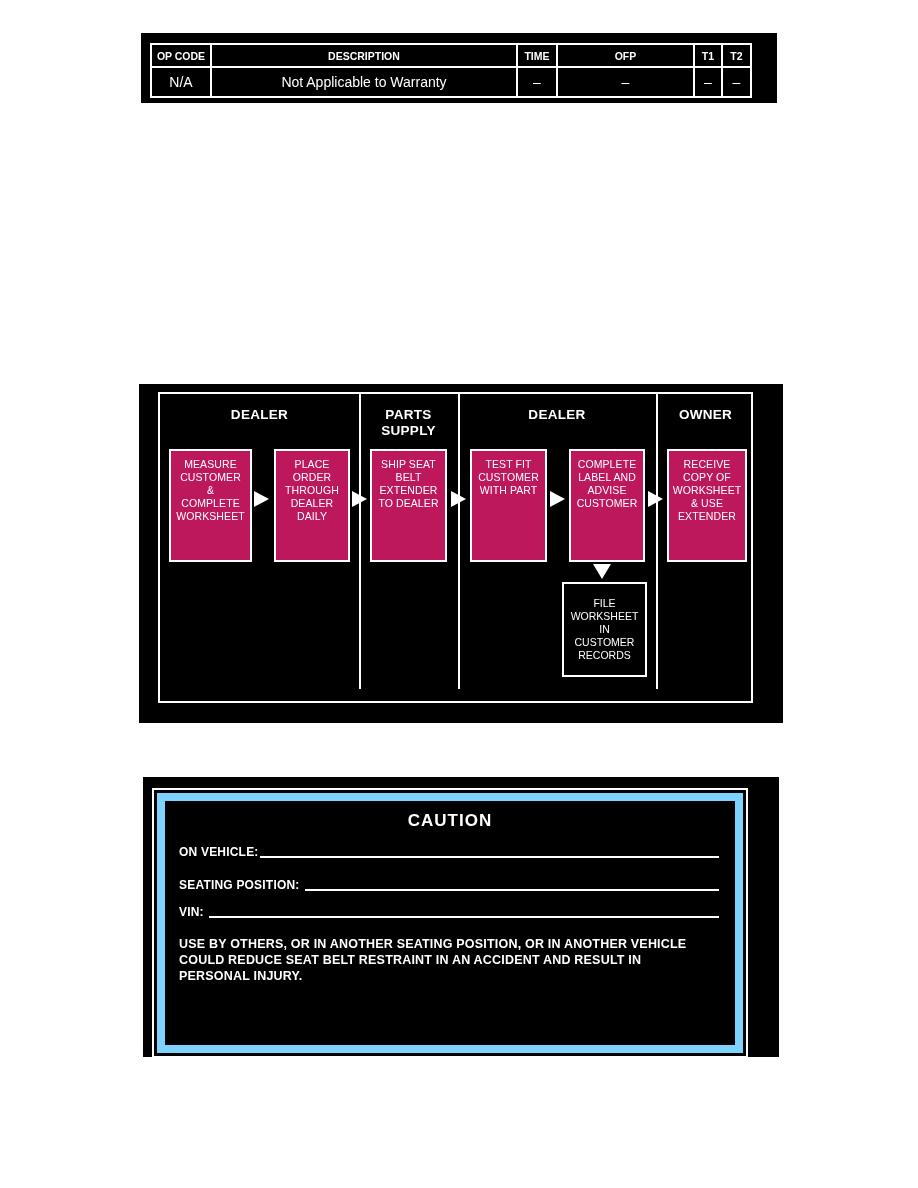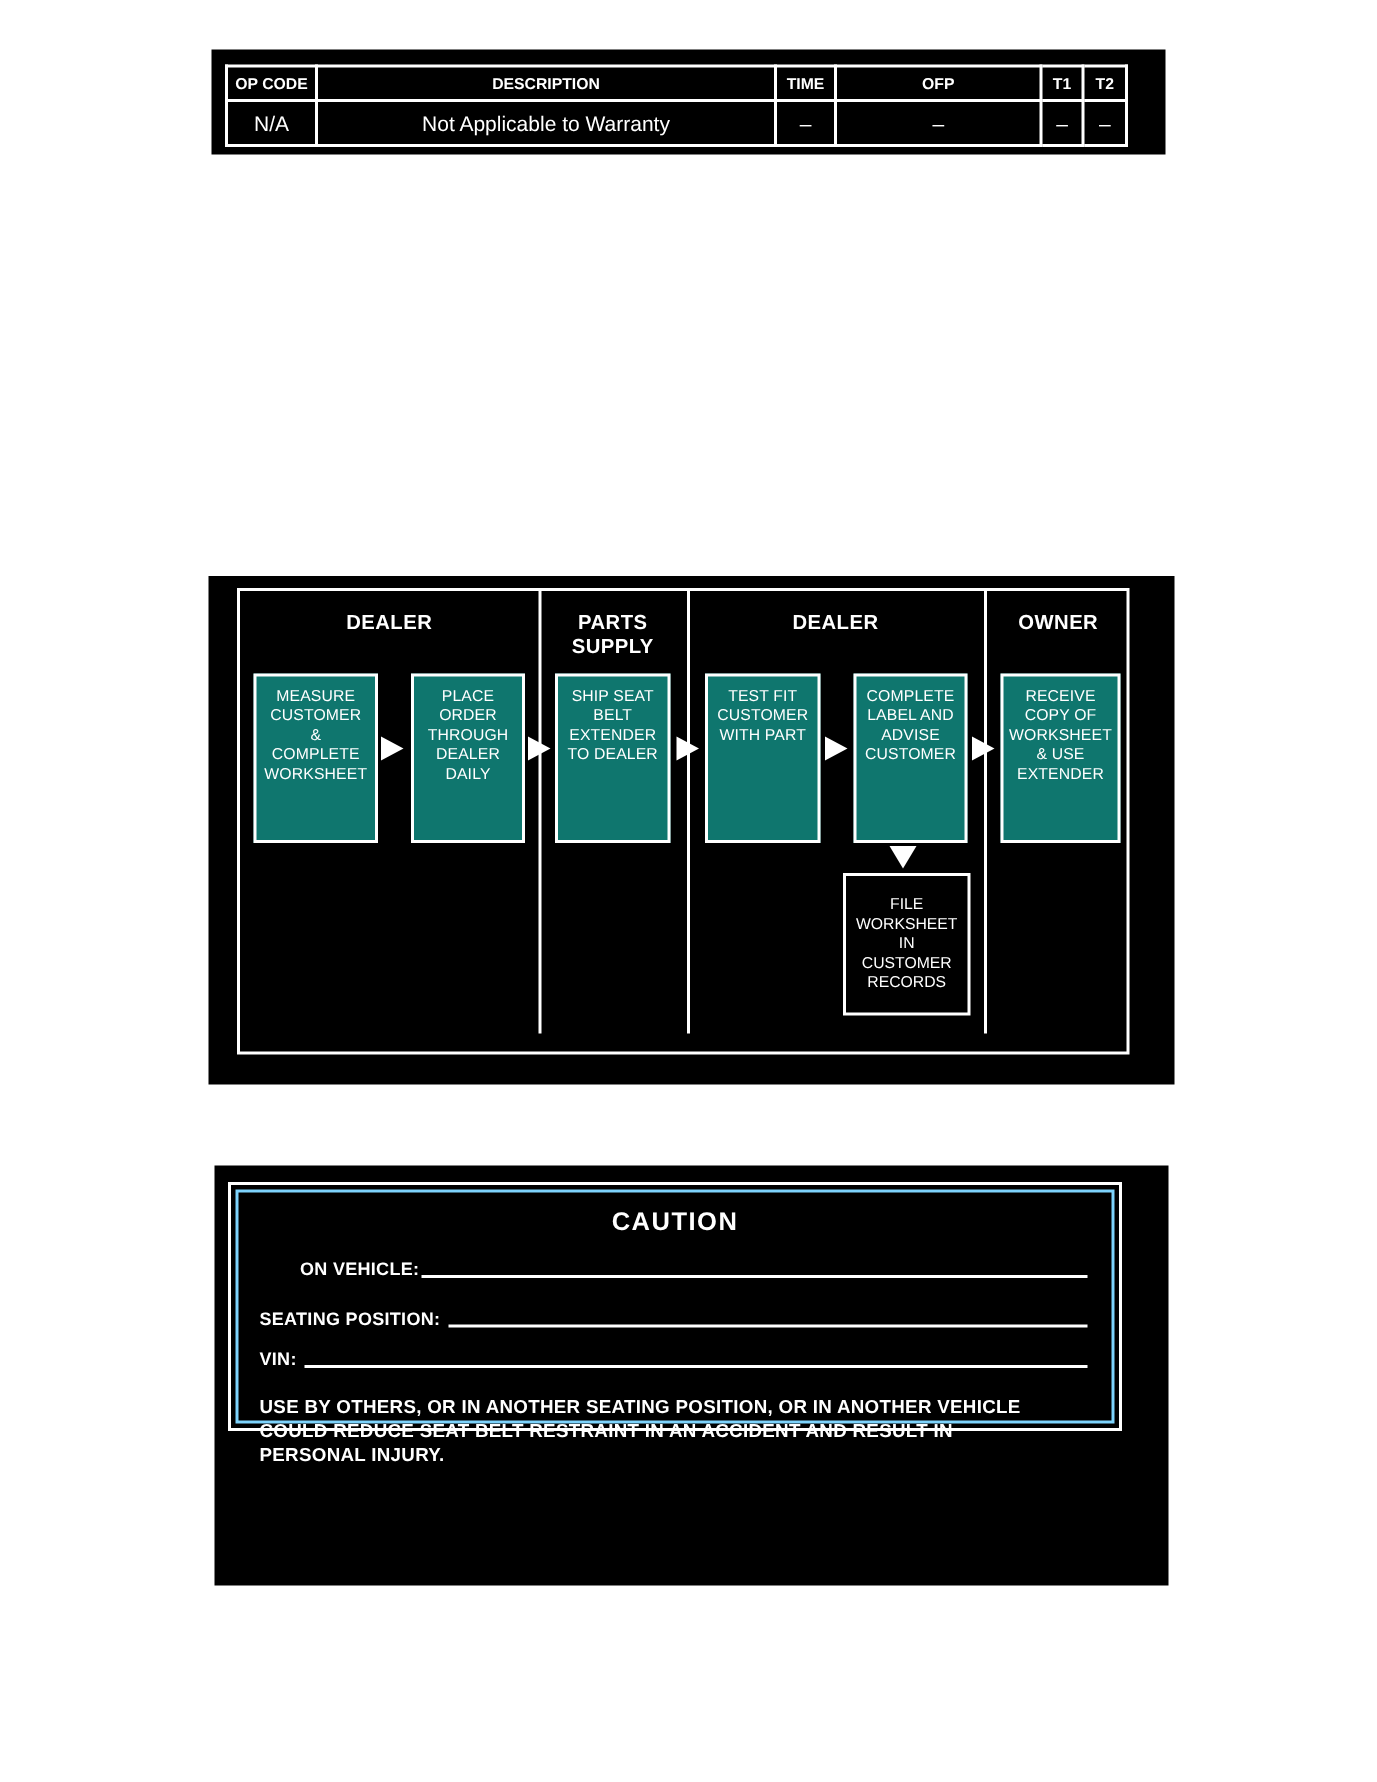--- a/index.html
+++ b/index.html
@@ -32,21 +32,21 @@
     border:2px solid #ffffff;
   }
   .flow-sep { position:absolute; top:0; width:2px; height:295px; background:#ffffff; }
   .flow-head {
     position:absolute; top:13px; text-align:center;
     font-size:13.5px; font-weight:bold; line-height:16px;
     white-space:pre-line; letter-spacing:0.3px;
   }
   .flow-box {
     position:absolute; top:55px; height:113px;
-    border:2px solid #ffffff; background:#0f766e;
+    border:2px solid #ffffff; background:#be185d;
     font-size:10.5px; line-height:13px; text-align:center;
     white-space:pre-line; padding-top:7px; letter-spacing:0.1px;
   }
   .arrow-right {
     position:absolute; top:97px; width:0; height:0;
     border-top:8px solid transparent; border-bottom:8px solid transparent;
     border-left:15px solid #ffffff;
   }
   .arrow-down {
     position:absolute; left:433px; top:170px; width:0; height:0;
@@ -60,36 +60,36 @@
     white-space:pre-line; display:flex; align-items:center; justify-content:center;
   }
 
   
   .panel-caution { left:143px; top:777px; width:636px; height:280px; }
   .caution-outer {
     margin:11px 0 0 9px; width:596px;
     border:2px solid #ffffff; padding:3px;
   }
   .caution-inner {
-    border:2px solid #7dd3fc; height:156px; padding:0 14px;
+    border:8px solid #7dd3fc; height:260px; padding:0 14px;
   }
   .caution-title {
     text-align:center; font-size:17px; font-weight:bold;
     letter-spacing:1px; margin-top:9px; line-height:22px;
   }
   .fill-row {
     display:flex; align-items:flex-end; height:16px;
     font-size:12px; font-weight:bold; line-height:16px; letter-spacing:0.2px;
   }
   .fill-row .lbl { white-space:nowrap; }
   .fill-row .fill {
     flex:1; border-bottom:2px solid #ffffff; margin:0 2px 2px 5px;
   }
   .row-1 { margin-top:16px; }
-  .row-2 { margin-top:12px;margin-left:27px; }
+  .row-2 { margin-top:12px; }
   .row-2 .fill { margin-left:1px; }
   .row-3 { margin-top:11px; }
   .row-4 { margin-top:17px; }
   .caution-warning {
     margin-top:16px; font-size:12.5px; font-weight:bold; line-height:16px;
     white-space:pre-line; letter-spacing:0.2px;
   }
 </style>
 </head>
 <body>

